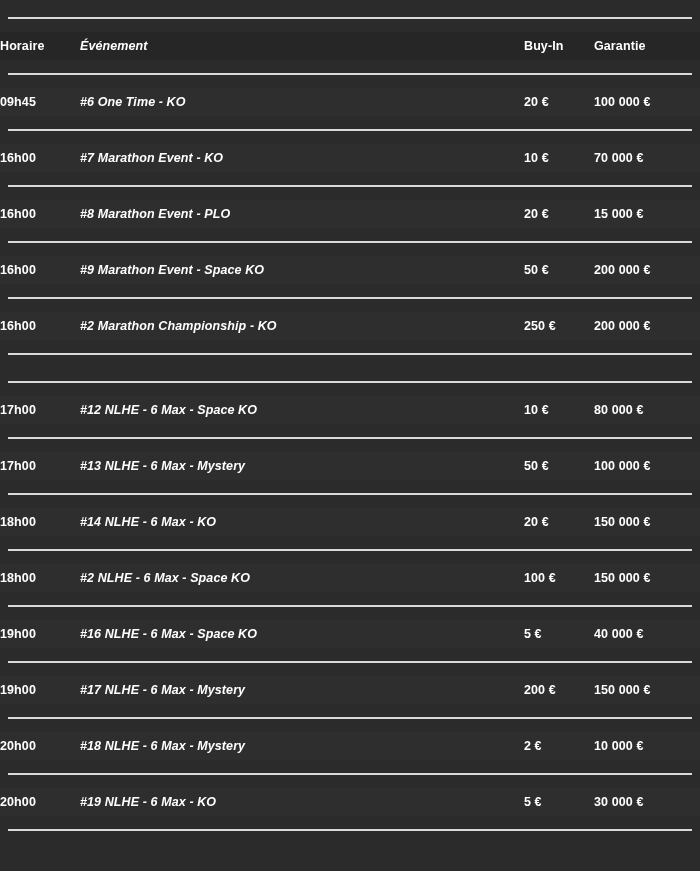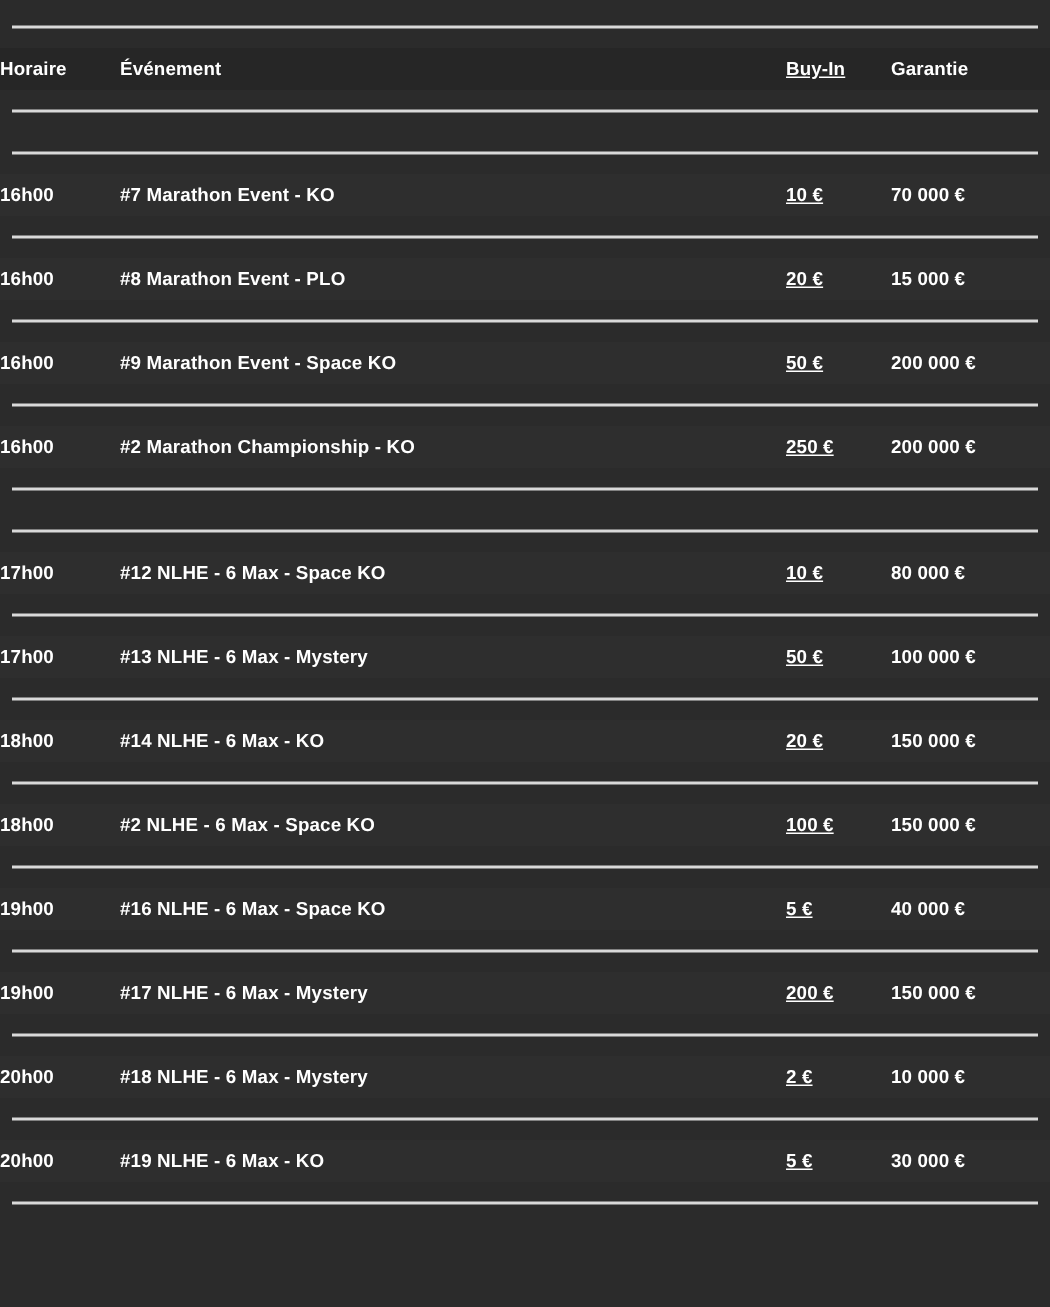--- a/index.html
+++ b/index.html
@@ -41,22 +41,22 @@
   }
 
   
   .col-horaire   { width: 80px;  }
   .col-evenement { width: 444px; }
   .col-buyin     { width: 70px;  }
   .col-garantie  { width: 106px; }
 
   
   .cell-horaire   { padding-left: 10px; }
-  .cell-evenement { padding-left: 10px; }
-  .cell-buyin     { padding-left: 10px; text-decoration: underline; }
+  .cell-evenement { padding-left: 10px; font-style: italic; }
+  .cell-buyin     { padding-left: 10px; }
   .cell-garantie  { padding-left: 8px;  }
 
   .header-row {
     background: #262626;
   }
   .header-row th {
     font-size: 12.5px;
     font-weight: bold;
     color: #ffffff;
   }
@@ -114,20 +114,26 @@
       <th class="cell-buyin">Buy-In</th>
       <th class="cell-garantie">Garantie</th>
     </tr>
   </thead>
   <tbody id="table-body">
       <tr class="rule-wrap">
         <td colspan="4">
           <div class="rule"></div>
         </td>
       </tr>
+      <tr class="body-row">
+        <td class="cell-horaire">09h45</td>
+        <td class="cell-evenement">#6 One Time - KO</td>
+        <td class="cell-buyin">20 €</td>
+        <td class="cell-garantie">100 000 €</td>
+      </tr>
       <tr class="rule-wrap">
         <td colspan="4">
           <div class="rule"></div>
         </td>
       </tr>
       <tr class="body-row">
         <td class="cell-horaire">16h00</td>
         <td class="cell-evenement">#7 Marathon Event - KO</td>
         <td class="cell-buyin">10 €</td>
         <td class="cell-garantie">70 000 €</td>

